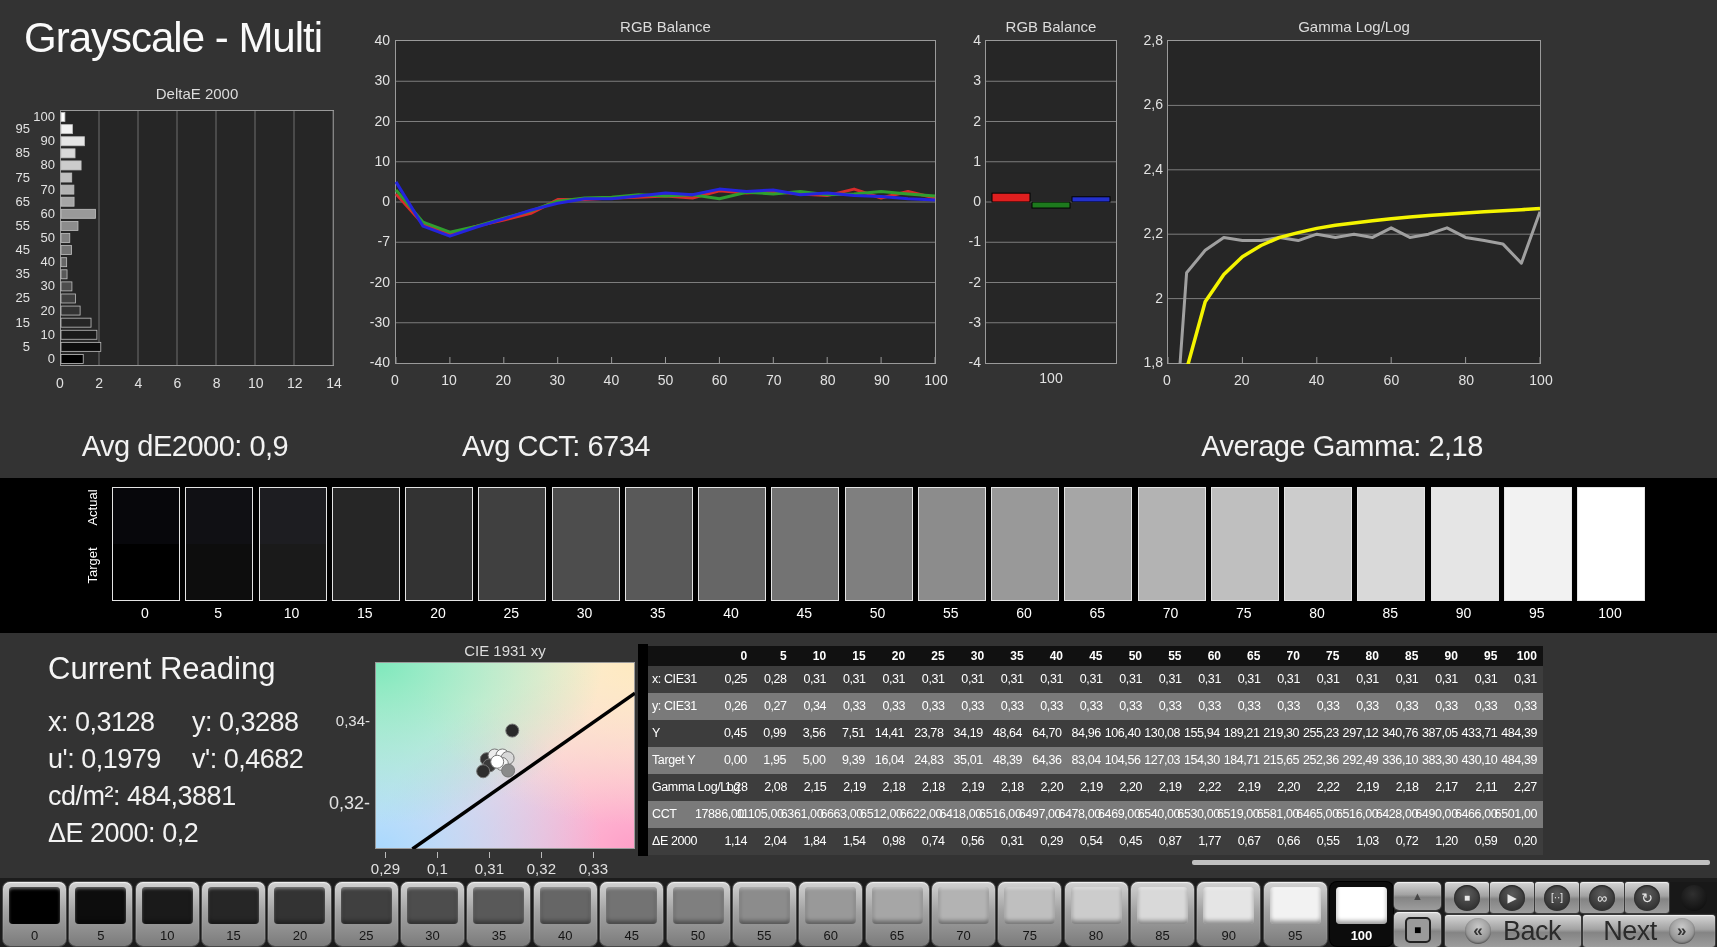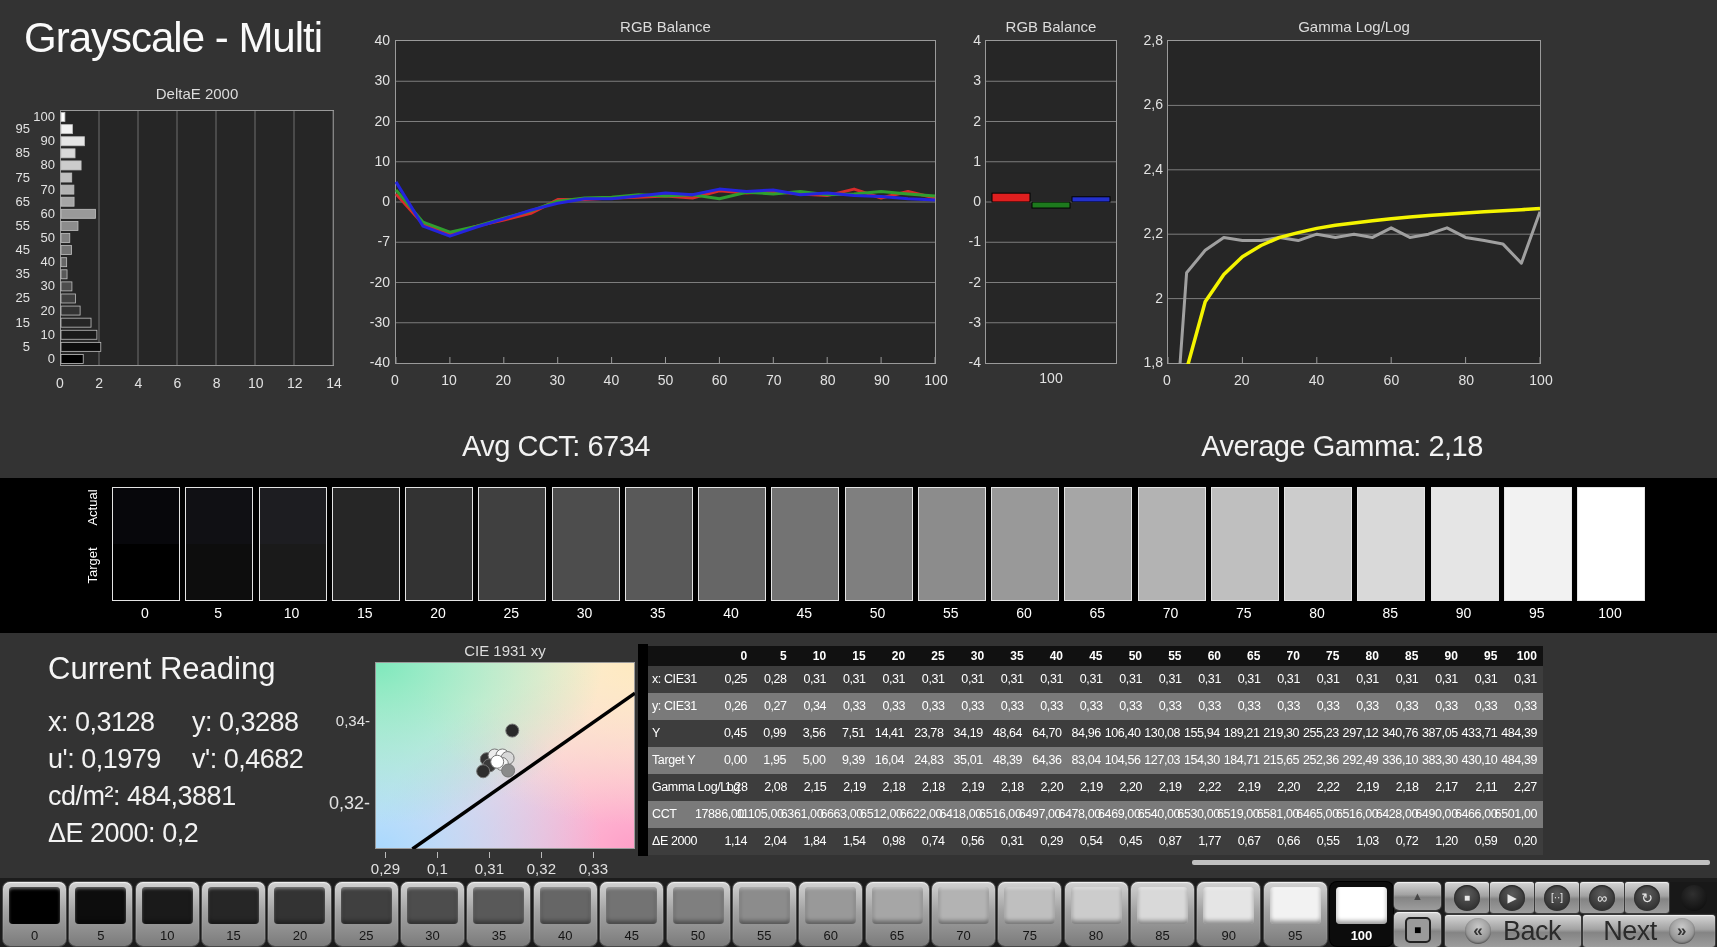--- a/index.html
+++ b/index.html
@@ -223,20 +223,21 @@
     <div id="g-xlabels" class="abs" style="left:37px;top:352px;width:374px;height:20px;">
         <div class="axis-lbl" style="position: absolute; left: -15px; top: 2px; width: 30px;">0</div>
         <div class="axis-lbl" style="position: absolute; left: 59.8px; top: 2px; width: 30px;">20</div>
         <div class="axis-lbl" style="position: absolute; left: 134.6px; top: 2px; width: 30px;">40</div>
         <div class="axis-lbl" style="position: absolute; left: 209.4px; top: 2px; width: 30px;">60</div>
         <div class="axis-lbl" style="position: absolute; left: 284.2px; top: 2px; width: 30px;">80</div>
         <div class="axis-lbl" style="position: absolute; left: 359px; top: 2px; width: 30px;">100</div>
       </div>
   </div>
 
+  <div class="abs stat" style="left:40px;top:430px;width:290px;">Avg dE2000: 0,9</div>
   <div class="abs stat" style="left:406px;top:430px;width:300px;">Avg CCT: 6734</div>
   <div class="abs stat" style="left:1167px;top:430px;width:350px;">Average Gamma: 2,18</div>
 
   <div class="abs gs-strip" style="left:0;top:478px;width:1717px;height:155px;">
     <div class="abs rot-label" style="left:62px;top:22px;width:60px;">Actual</div>
     <div class="abs rot-label" style="left:62px;top:80px;width:60px;">Target</div>
     <div id="gs-swatches" class="abs" style="left:0;top:0;width:1717px;height:155px;">
         <div style="position: absolute; left: 112px; top: 9px; width: 66px; height: 112px; border: 1px solid rgb(228, 228, 228);">
           <div style="height: 56px; background: rgb(7, 7, 11);"></div>
           <div style="height: 56px; background: rgb(0, 0, 0);"></div>

